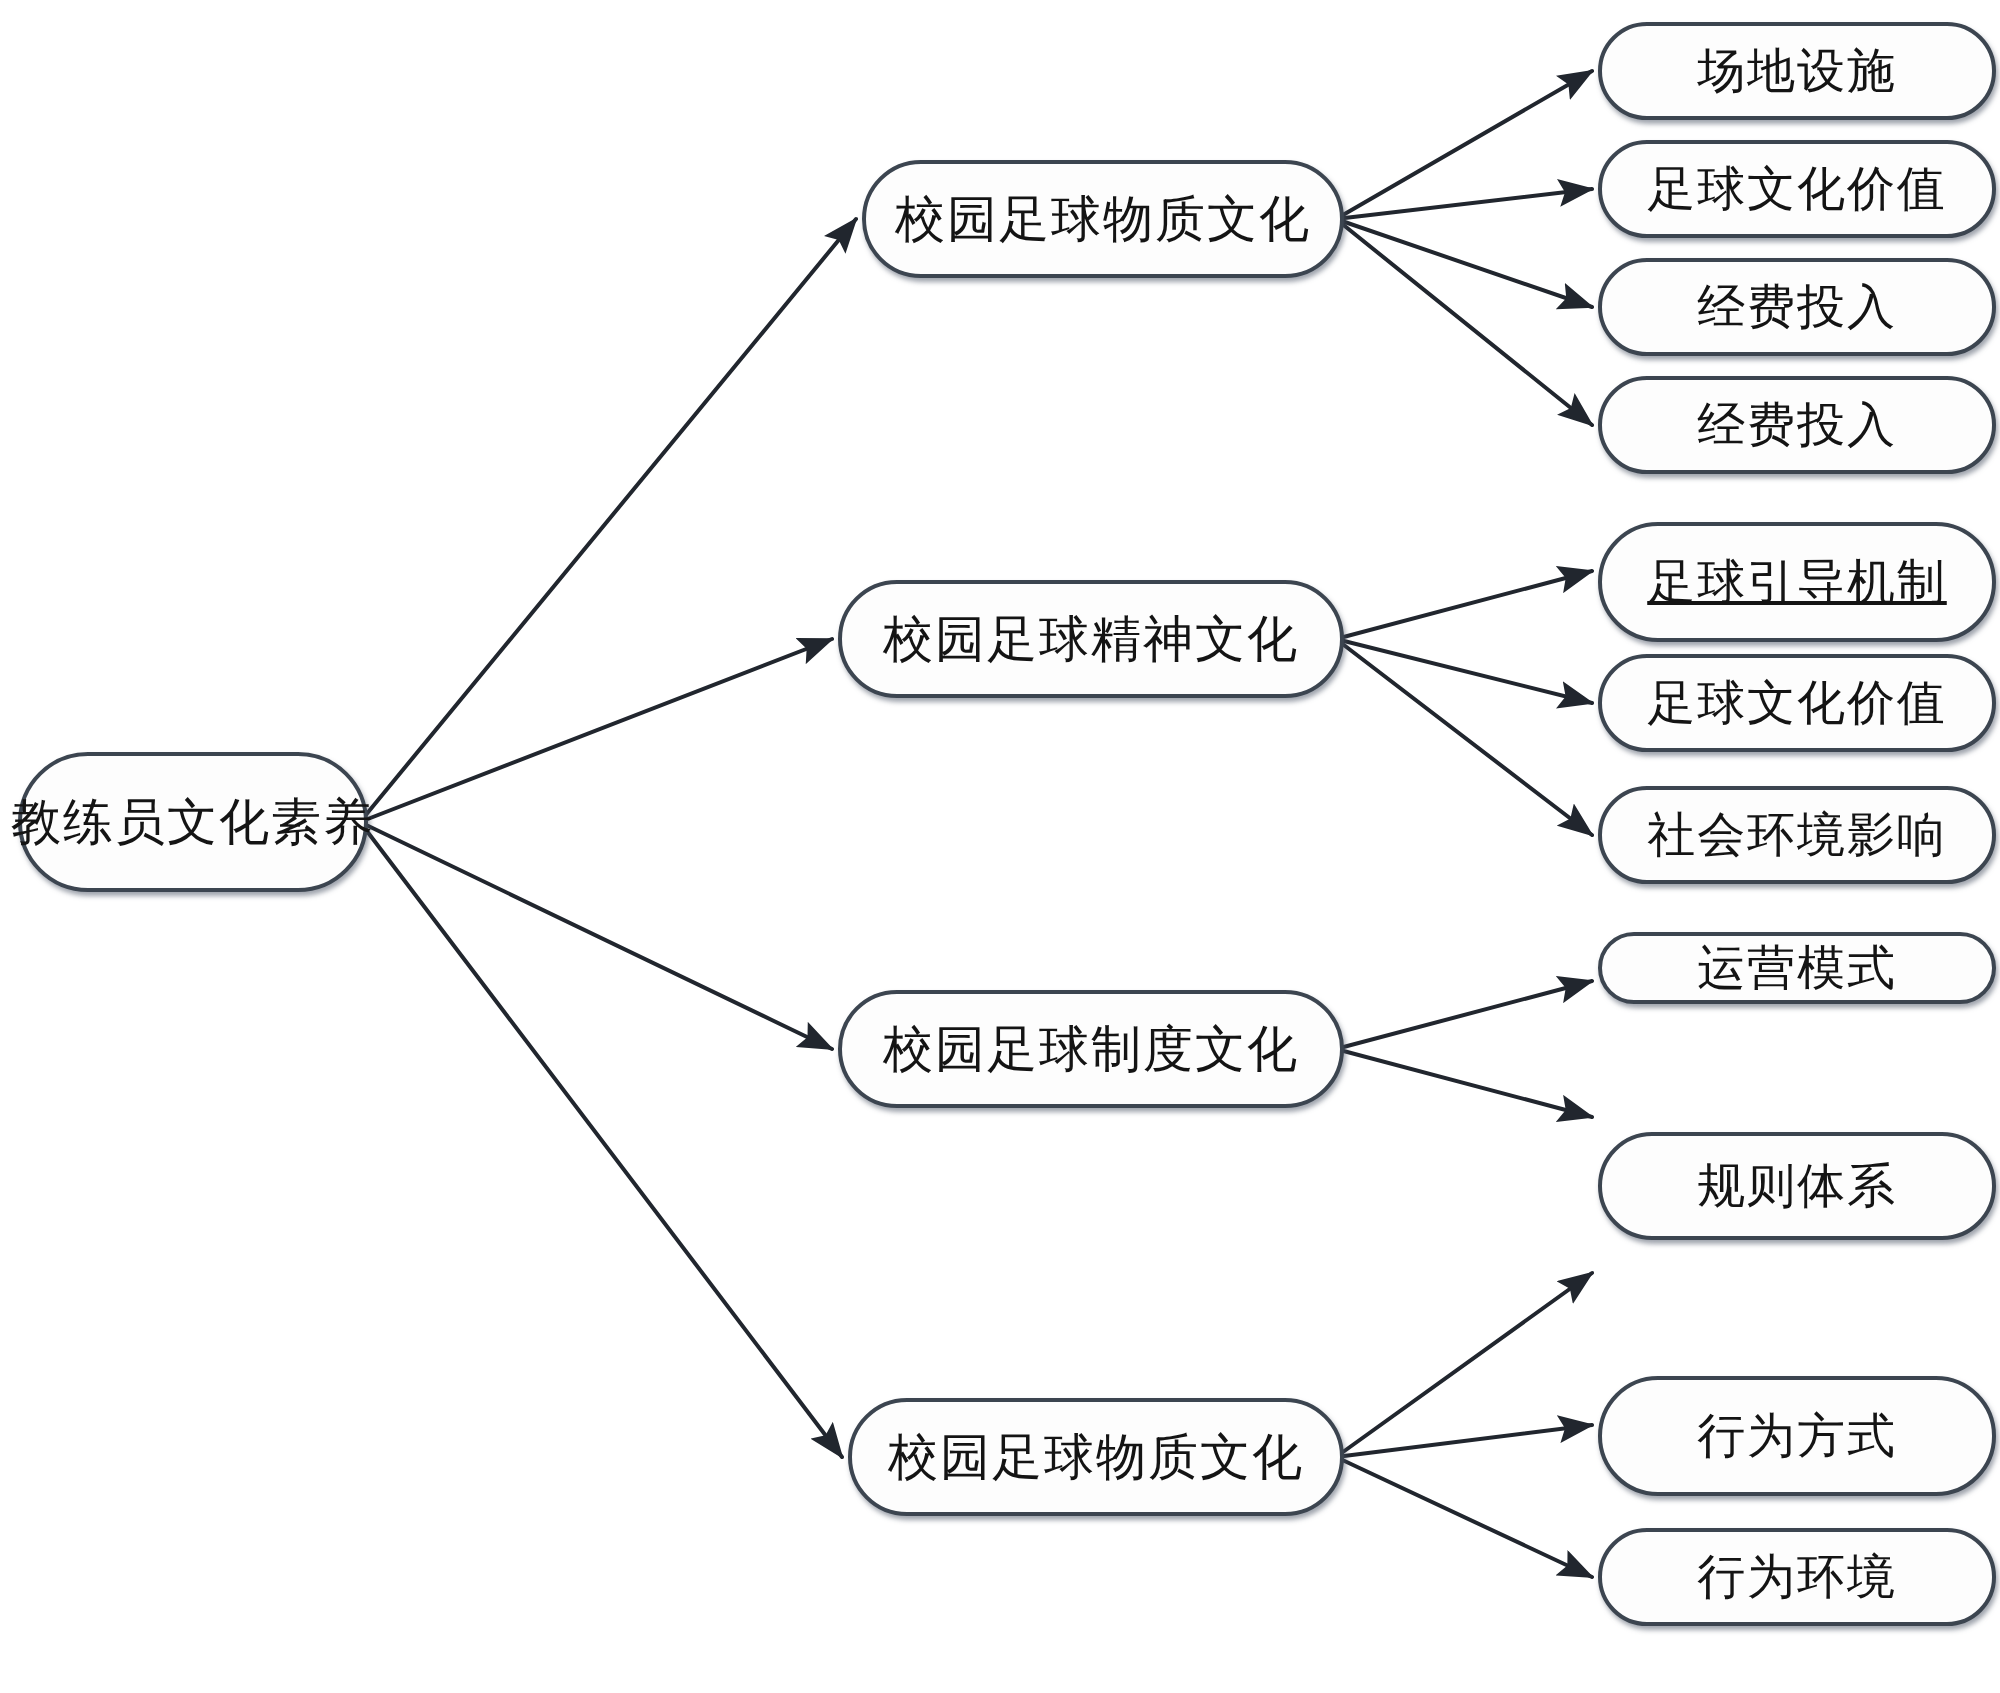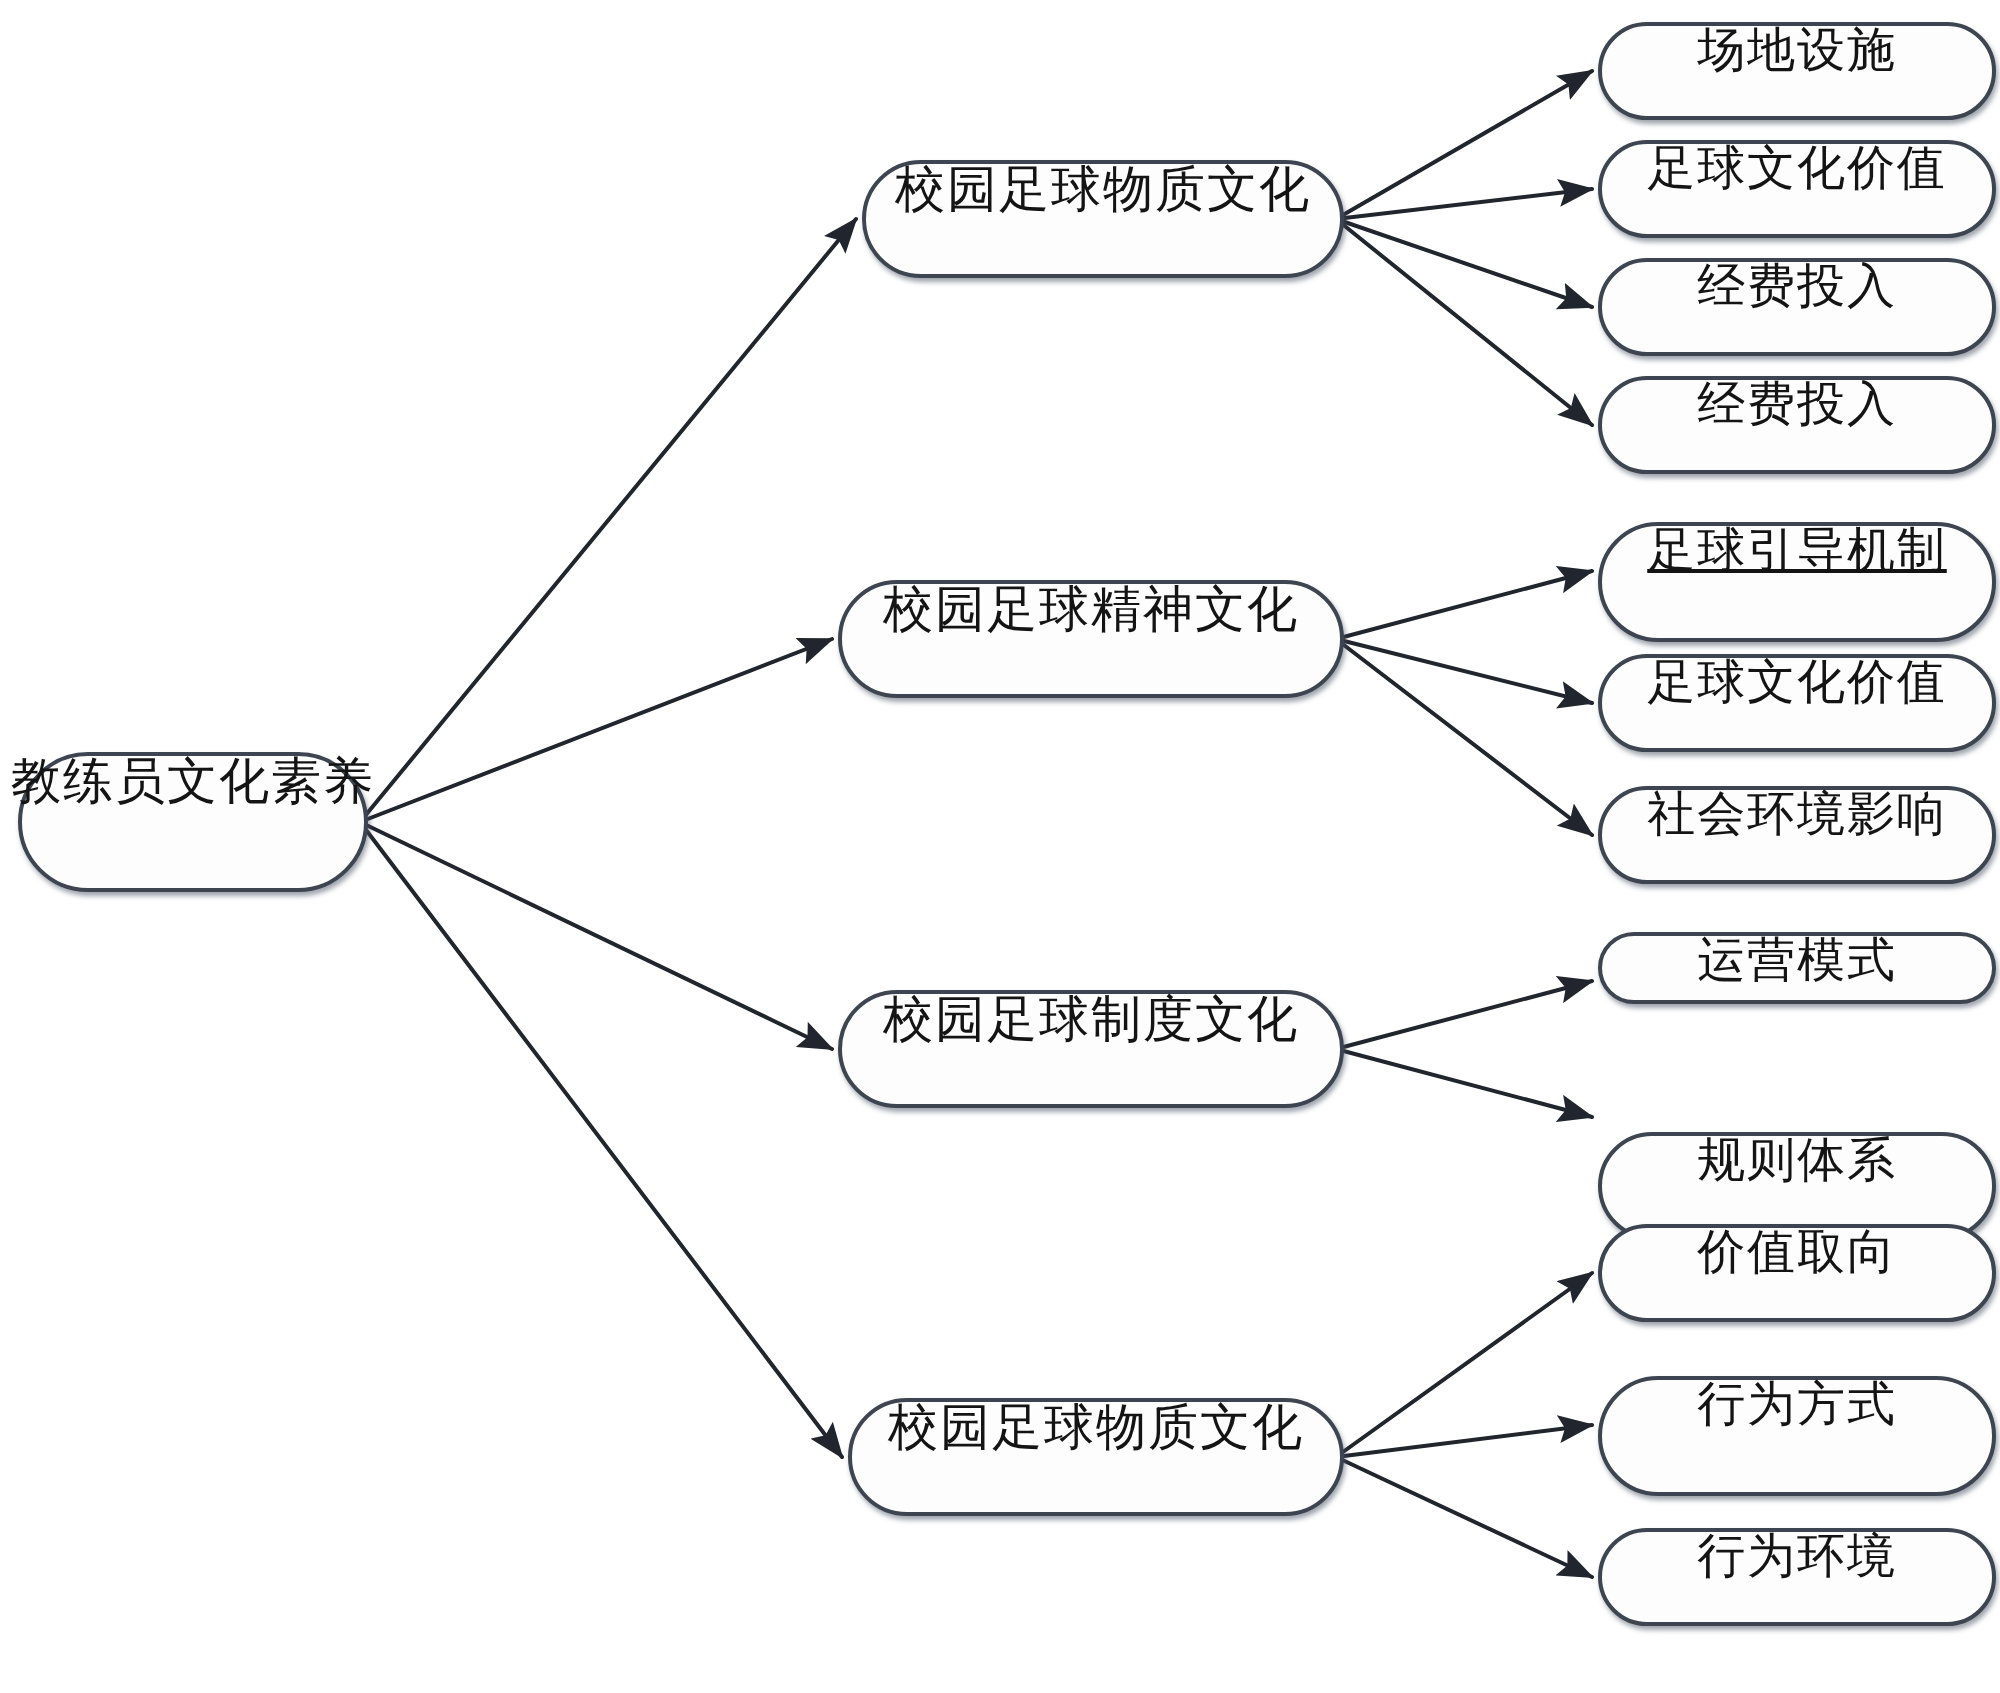--- a/index.html
+++ b/index.html
@@ -27,20 +27,21 @@
     height: 1693px;
   }
   .node-box {
     position: absolute;
     box-sizing: border-box;
     background: #fdfdfd;
     border: 4px solid #3c4550;
     border-radius: 999px;
     box-shadow: 2px 4px 5px rgba(80, 90, 105, 0.55);
     display: flex;
+    align-items: center;
     justify-content: center;
     text-align: center;
     color: #141414;
     letter-spacing: 0.04em;
     white-space: nowrap;
     user-select: none;
   }
   .node-label {
     display: block;
     line-height: 1;
@@ -119,23 +120,20 @@
   <div class="node-box lvl-leaf" style="left: 1598px; top: 932px; width: 398px; height: 72px;">
     <span class="node-label">运营模式</span>
   </div>
   <div class="node-box lvl-leaf" style="left: 1598px; top: 1132px; width: 398px; height: 108px;">
     <span class="node-label">规则体系</span>
   </div>
 
   <div class="node-box lvl-branch" style="left: 848px; top: 1398px; width: 496px; height: 118px;">
     <span class="node-label">校园足球物质文化</span>
   </div>
-  <div class="node-box lvl-leaf" style="left: 1598px; top: 1224px; width: 398px; height: 98px;">
-    <span class="node-label">价值取向</span>
-  </div>
   <div class="node-box lvl-leaf" style="left: 1598px; top: 1376px; width: 398px; height: 120px;">
     <span class="node-label">行为方式</span>
   </div>
   <div class="node-box lvl-leaf" style="left: 1598px; top: 1528px; width: 398px; height: 98px;">
     <span class="node-label">行为环境</span>
   </div>
 
 </div>
 
 </body></html>

